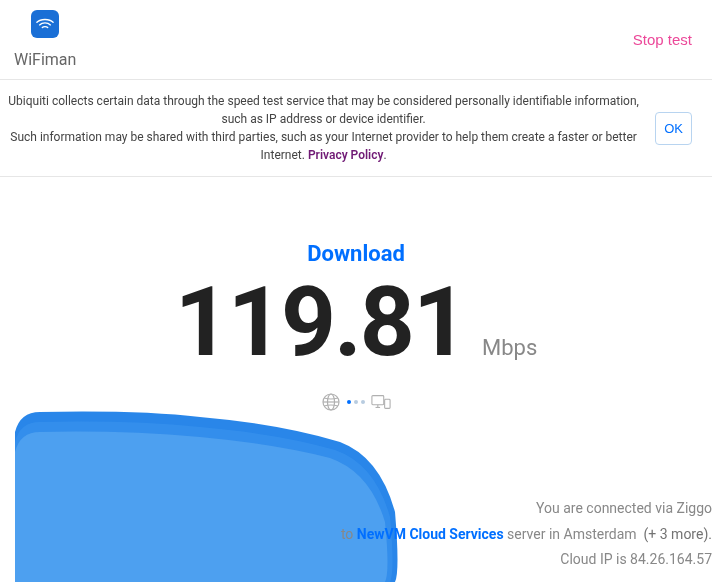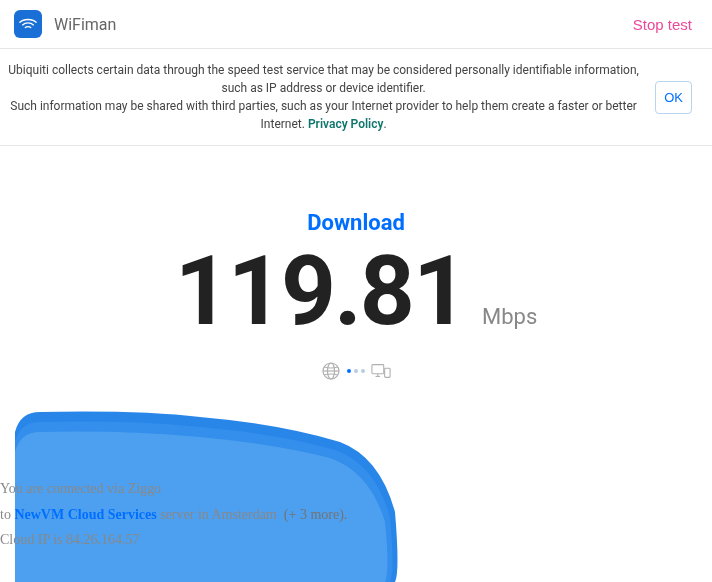--- a/index.html
+++ b/index.html
@@ -15,20 +15,21 @@
     display: flex;
     align-items: center;
     justify-content: space-between;
     padding: 10px 20px 10px 14px;
     border-bottom: 1px solid #e6e6e6;
   }
   .header-left {
     display: flex;
     align-items: center;
     gap: 12px;
+    flex-direction: column;
   }
   .app-logo {
     width: 28px;
     height: 28px;
     background: #1a6fd6;
     border-radius: 6px;
     display: flex;
     align-items: center;
     justify-content: center;
   }
@@ -52,21 +53,21 @@
     gap: 12px;
   }
   .notice-text {
     font-size: 12px;
     color: #444;
     text-align: center;
     line-height: 1.5;
     flex: 1;
   }
   .privacy-link {
-    color: #0f766e;
+    color: #701a75;
     font-weight: 600;
     cursor: pointer;
   }
   .ok-button {
     border: 1px solid #b8d4f0;
     background: #fff;
     color: #006fff;
     padding: 8px 8px;
     border-radius: 4px;
     font-size: 13px;
@@ -126,28 +127,27 @@
     right: 0;
     height: 180px;
   }
   .wave-svg {
     width: 100%;
     height: 100%;
     display: block;
   }
   .footer-text {
     position: absolute;
-    bottom: 30px;
+    bottom: 10px;
     left: 0;
     right: 0;
-    text-align: left;
+    text-align: right;
     font-size: 14px;
     color: #888;
     line-height: 1.8;
-    font-family: Liberation Serif, serif;
   }
   .footer-text .server-link {
     color: #006fff;
     font-weight: 700;
   }
   .more-count {
     font-size: 14px;
     color: #737373;
   }
 </style>

